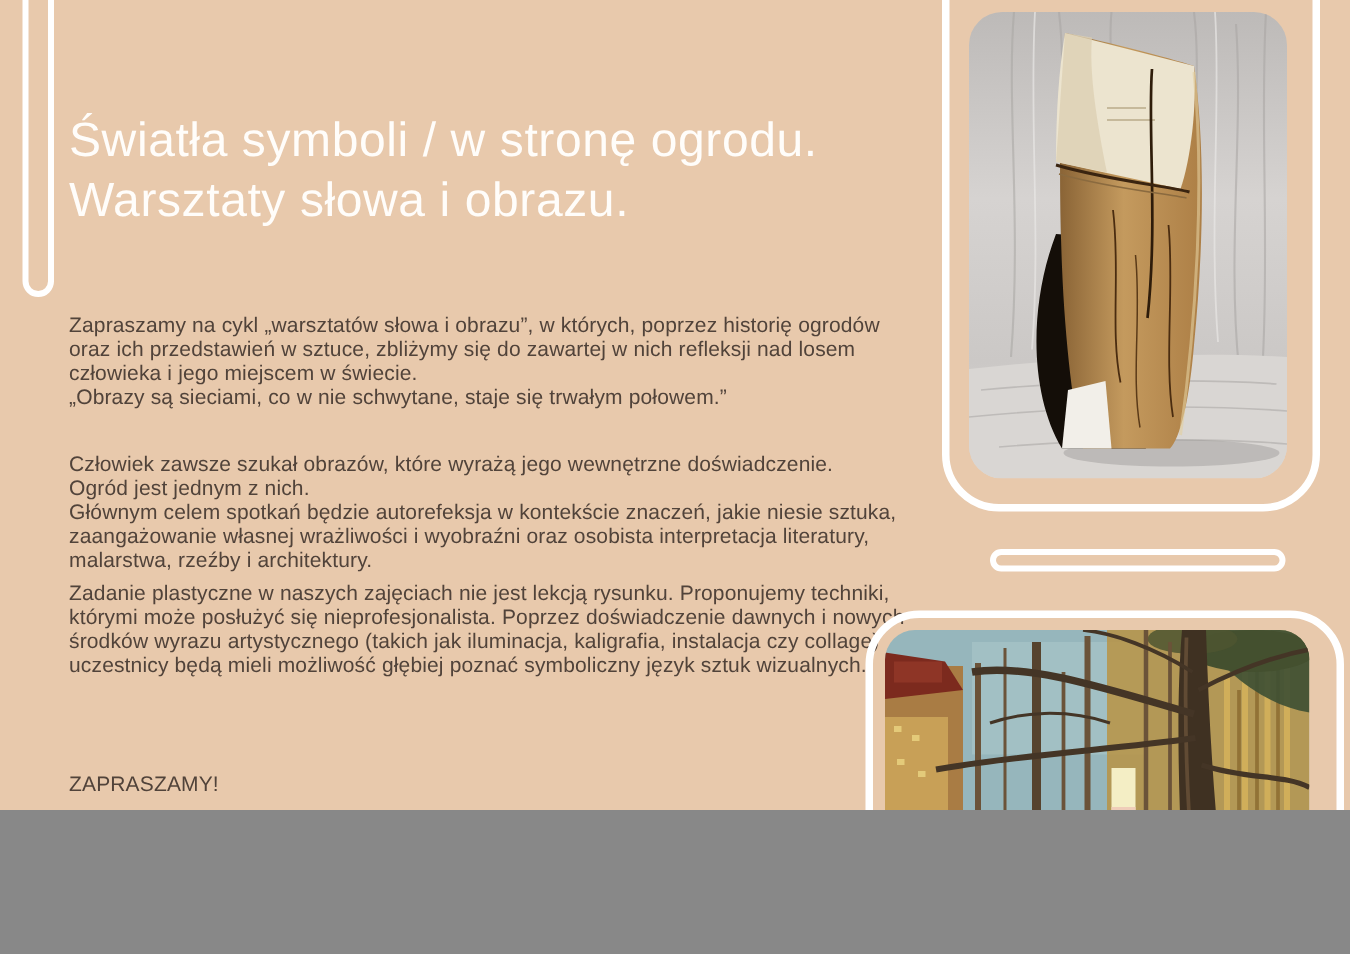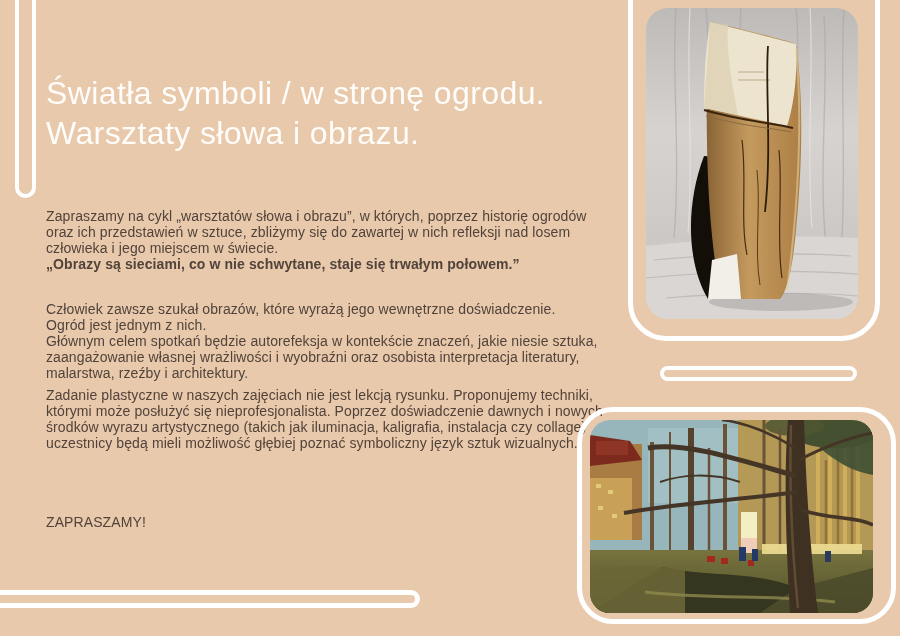--- a/index.html
+++ b/index.html
@@ -3,21 +3,21 @@
 <meta charset="utf-8">
 <style>
   :root{
     --bg:#e8c9ac;
     --ink:#51433a;
     --paper:#ffffff;
   }
   html,body{margin:0;padding:0;}
   body{background:#888;font-family:"Liberation Sans", sans-serif;}
   .canvas{
-    position:relative;width:900px;height:636px;margin:0 auto;
+    position:relative;width:900px;height:540px;margin:0 auto;
     background:var(--bg);overflow:hidden;
   }
   
   .outline{position:absolute;border:4px solid var(--paper);background:transparent;box-sizing:border-box;}
   .deco-vpill{left:15px;top:-24px;width:21px;height:222px;border-radius:12px;}
   .frame-sculpture{left:628px;top:-42px;width:252px;height:383px;border-width:5px;border-radius:38px;}
   .deco-hpill{left:660px;top:366px;width:197px;height:15px;border-radius:9px;}
   .frame-painting{left:577px;top:407px;width:319px;height:217px;border-width:5px;border-radius:36px;}
   .deco-bottomline{left:-30px;top:590px;width:450px;height:18px;border-width:5px;border-radius:10px;}
   
@@ -30,21 +30,21 @@
     position:absolute;left:46px;top:52px;width:560px;
     color:#fffdfa;font-size:32px;line-height:40px;font-weight:400;
     letter-spacing:.4px;white-space:pre-line;
   }
   .copy{
     position:absolute;left:46px;width:560px;color:var(--ink);
     font-size:14px;line-height:16px;letter-spacing:.1px;white-space:pre-line;
   }
   .p-intro{top:183px;margin-top:25px;}
   .p-quoteblock{top:240px;}
-  .p-quote{font-weight:bold;}
+  .p-quote{font-weight:normal;}
   .p-body1{top:287px;}
   .p-body2{top:373px;}
   .p-footer{top:498px;}
   .bold{font-weight:bold;}
 </style>
 </head>
 <body>
 
 <div class="canvas">
 

